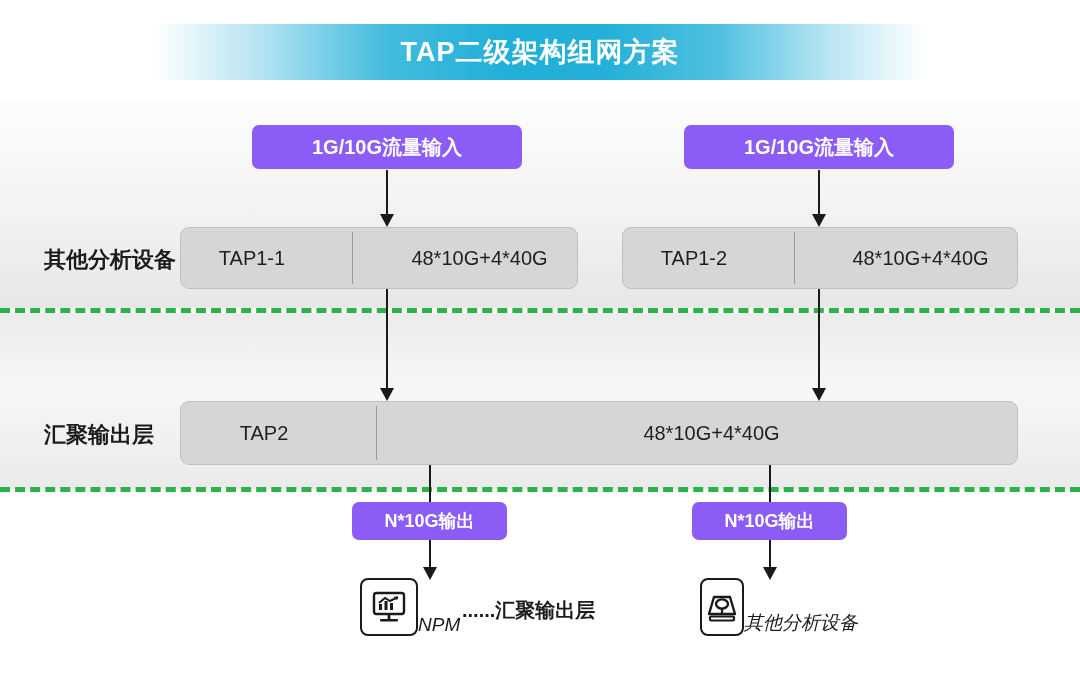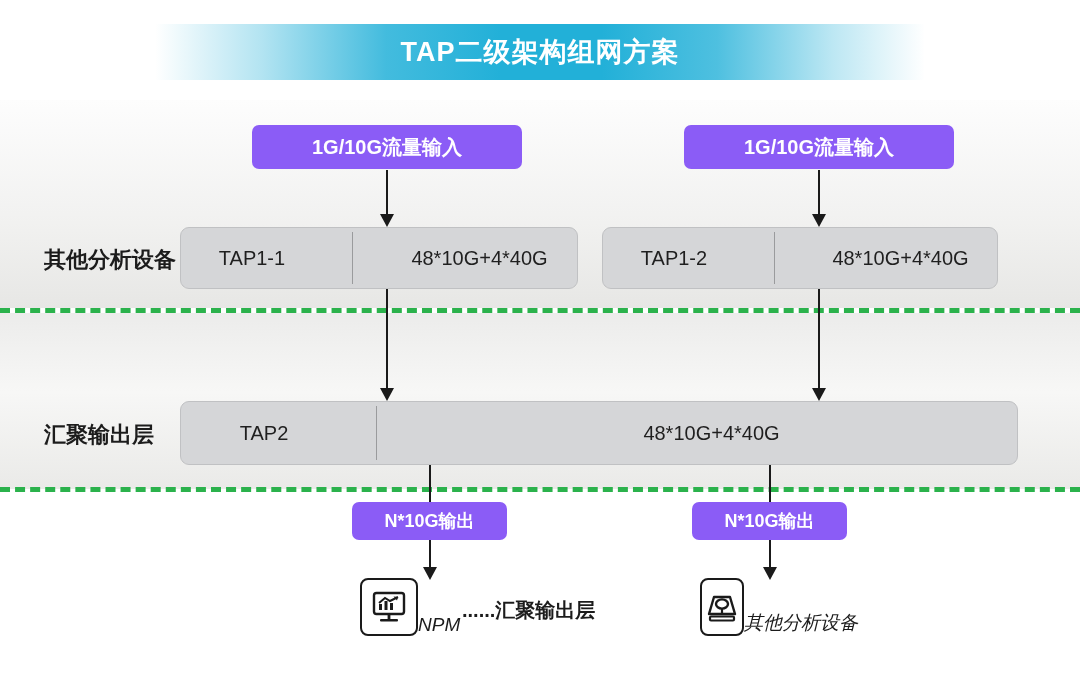--- a/index.html
+++ b/index.html
@@ -124,21 +124,21 @@
   }
   .device-divider {
     width: 1px;
     background: #9a9b9d;
     margin: 4px 0;
     flex: 0 0 1px;
   }
 
   .access-box { top: 227px; height: 62px; }
   .access-box-1 { left: 180px; width: 398px; }
-  .access-box-2 { left: 602px; width: 396px; }
+  .access-box-2 { left: 622px; width: 396px; }
   .access-box .device-name { flex: 0 0 142px; }
   .access-box .device-spec { flex: 1 1 auto; }
 
   .agg-box {
     left: 180px;
     top: 401px;
     width: 838px;
     height: 64px;
   }
   .agg-box .device-name { flex: 0 0 166px; }

